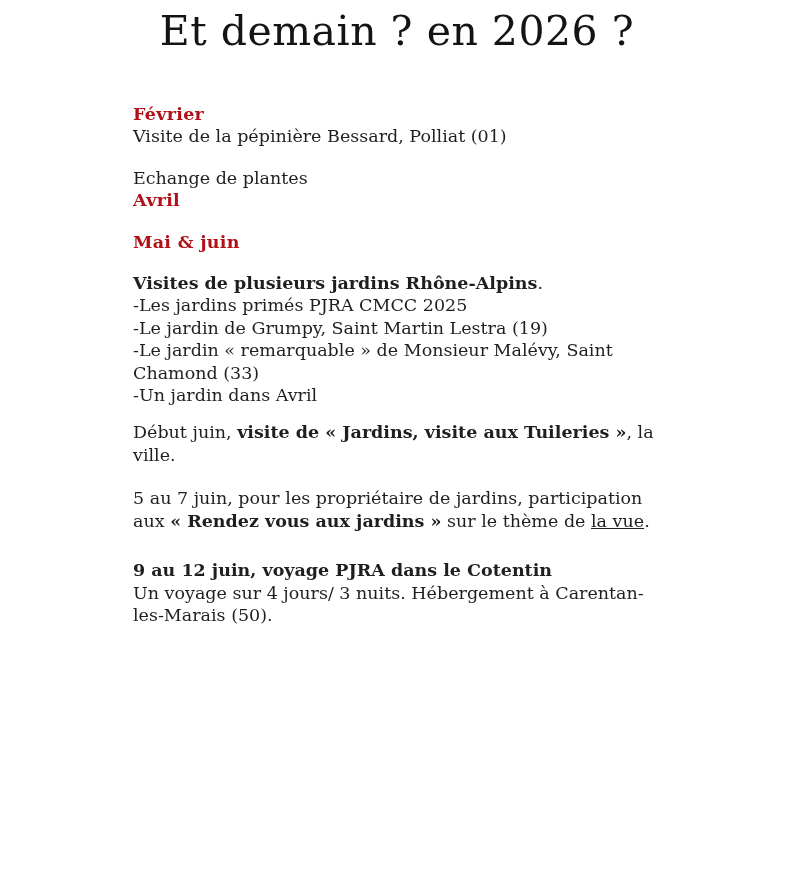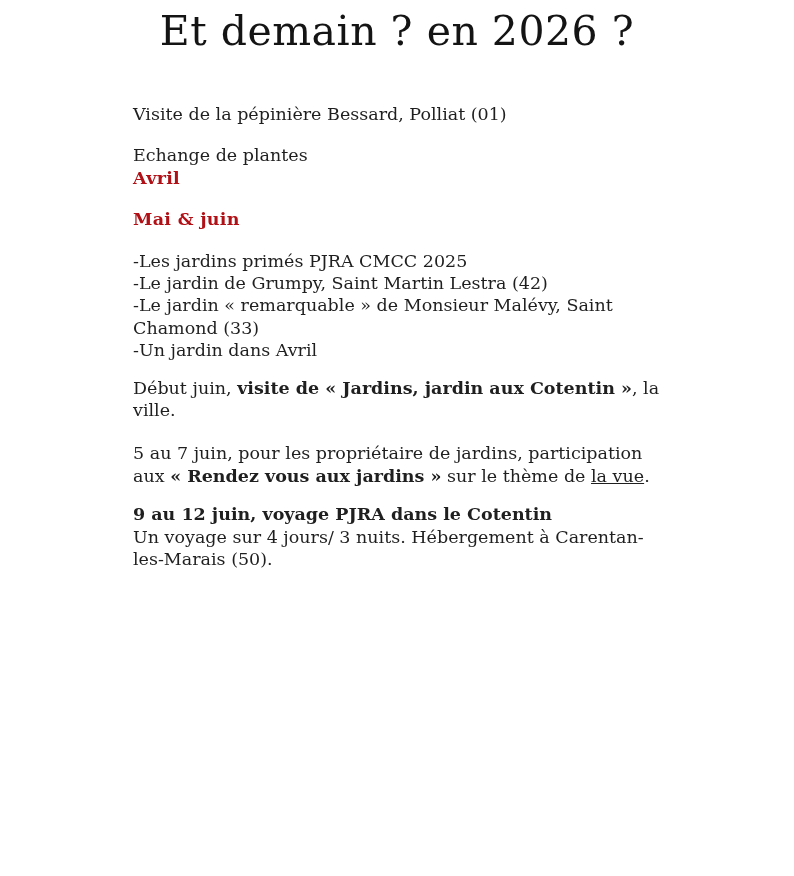--- a/index.html
+++ b/index.html
@@ -32,21 +32,21 @@
   }
   .line { white-space: nowrap; }
   .block-month { margin-bottom: 19px; }
   .month-heading {
     color: #b11116;
     font-weight: bold;
     letter-spacing: 0.3px;
   }
   .block-visites { margin-bottom: 15px; }
   .block-debut { margin-bottom: 21px; }
-  .block-rdv { margin-bottom: 16px; }
+  .block-rdv { margin-bottom: 27px; }
   .block-voyage { margin-bottom: 0; }
   .bold { font-weight: bold; }
   .underline { text-decoration: underline; }
   .logo {
     position: absolute;
     top: 779px;
     left: 0;
     right: 0;
     text-align: center;
   }
@@ -61,43 +61,45 @@
 </head>
 <body>
 
 <div class="page">
 
   <h1 class="title">Et demain ? en 2026 ?</h1>
 
   <div class="content">
 
     <section class="block-month">
+      <div class="line month-heading">Février</div>
       <div class="line">Visite de la pépinière Bessard, Polliat (01)</div>
     </section>
 
 
     <section class="block-month">
       <div class="line">Echange de plantes</div>
       <div class="line month-heading">Avril</div>
     </section>
 
     <section class="block-month">
       <div class="line month-heading">Mai &amp; juin</div>
     </section>
 
     <section class="block-visites">
+      <div class="line"><span class="bold">Visites de plusieurs jardins Rhône-Alpins</span><span>.</span></div>
       <div class="line">-Les jardins primés PJRA CMCC 2025</div>
-      <div class="line">-Le jardin de Grumpy, Saint Martin Lestra (42)</div>
+      <div class="line">-Le jardin de Grumpy, Saint Martin Lestra (19)</div>
       <div class="line">-Le jardin « remarquable » de Monsieur Malévy, Saint</div>
       <div class="line">Chamond (33)</div>
       <div class="line">-Un jardin dans Avril</div>
     </section>
 
     <section class="block-debut">
-      <div class="line"><span>Début juin, </span><span class="bold">visite de « Jardins, jardin aux Cotentin »</span><span>, la</span></div>
+      <div class="line"><span>Début juin, </span><span class="bold">visite de « Jardins, visite aux Tuileries »</span><span>, la</span></div>
       <div class="line">ville.</div>
     </section>
 
     <section class="block-rdv">
       <div class="line">5 au 7 juin, pour les propriétaire de jardins, participation</div>
       <div class="line"><span>aux </span><span class="bold">« Rendez vous aux jardins »</span><span> sur le thème de </span><span class="underline">la vue</span><span>.</span></div>
     </section>
 
     <section class="block-voyage">
       <div class="line bold">9 au 12 juin, voyage PJRA dans le Cotentin</div>

